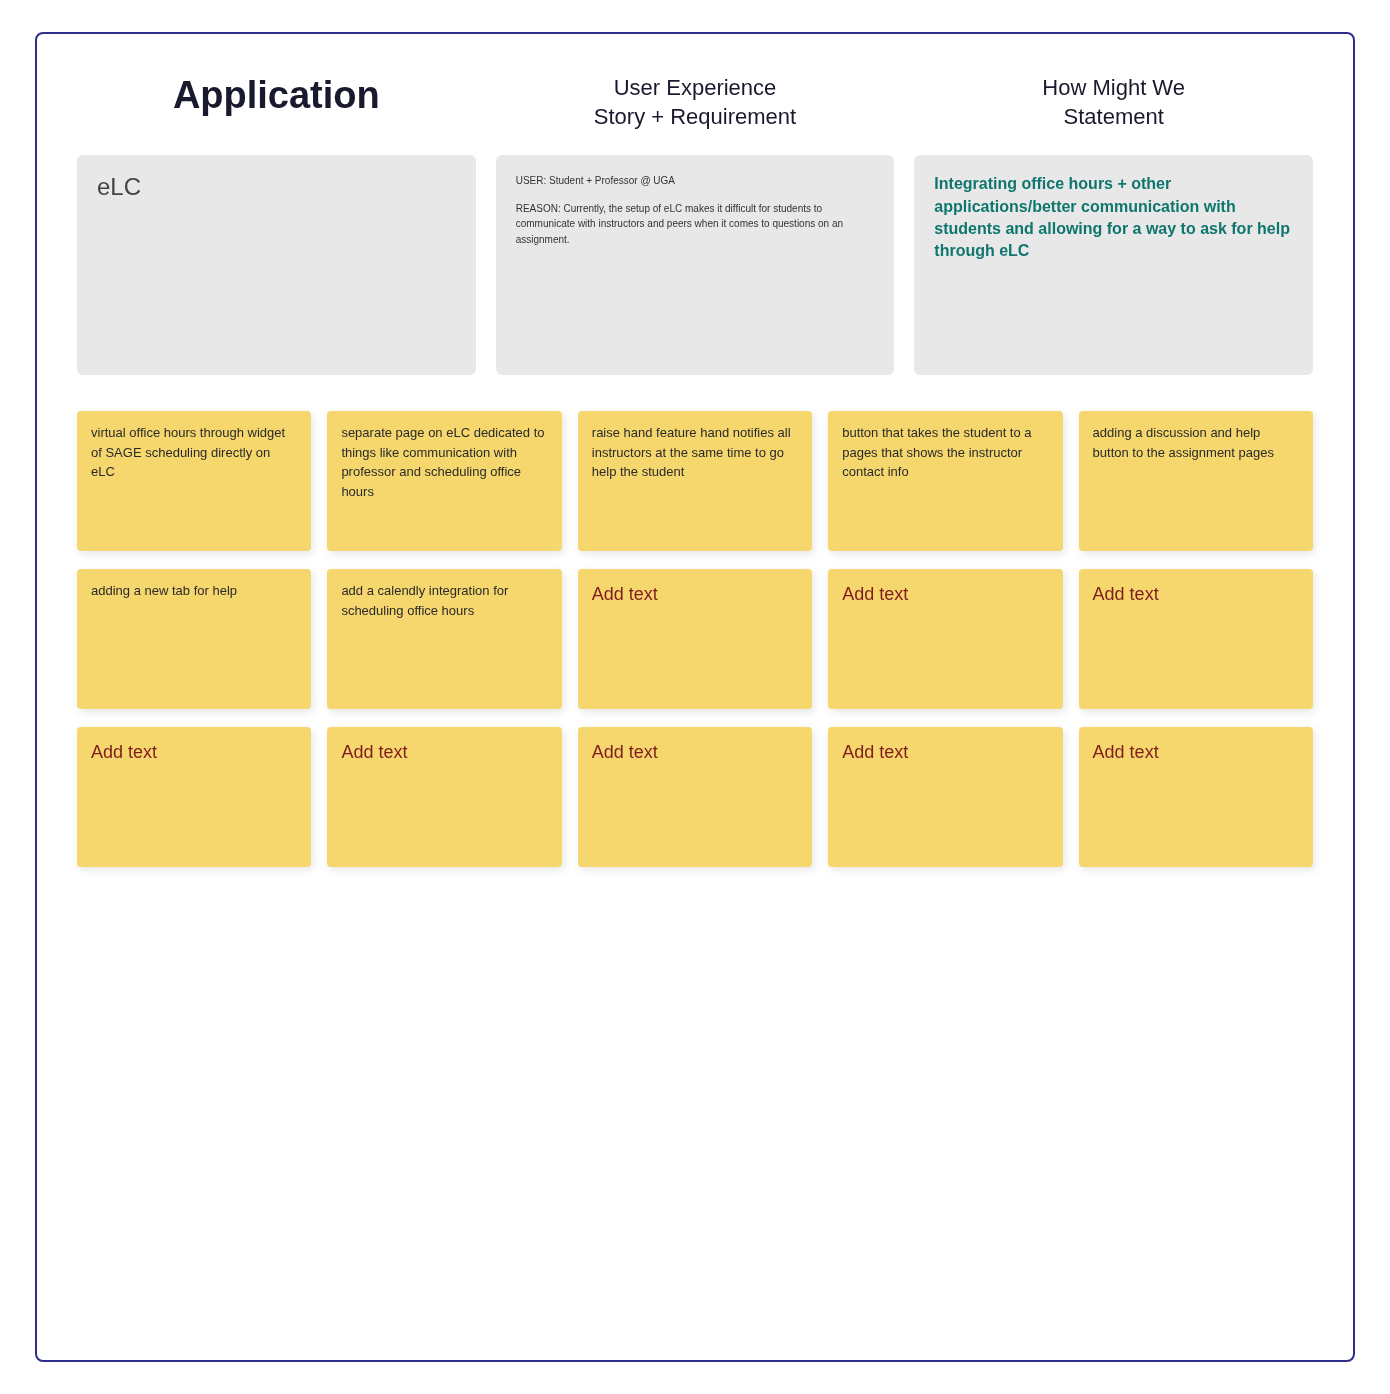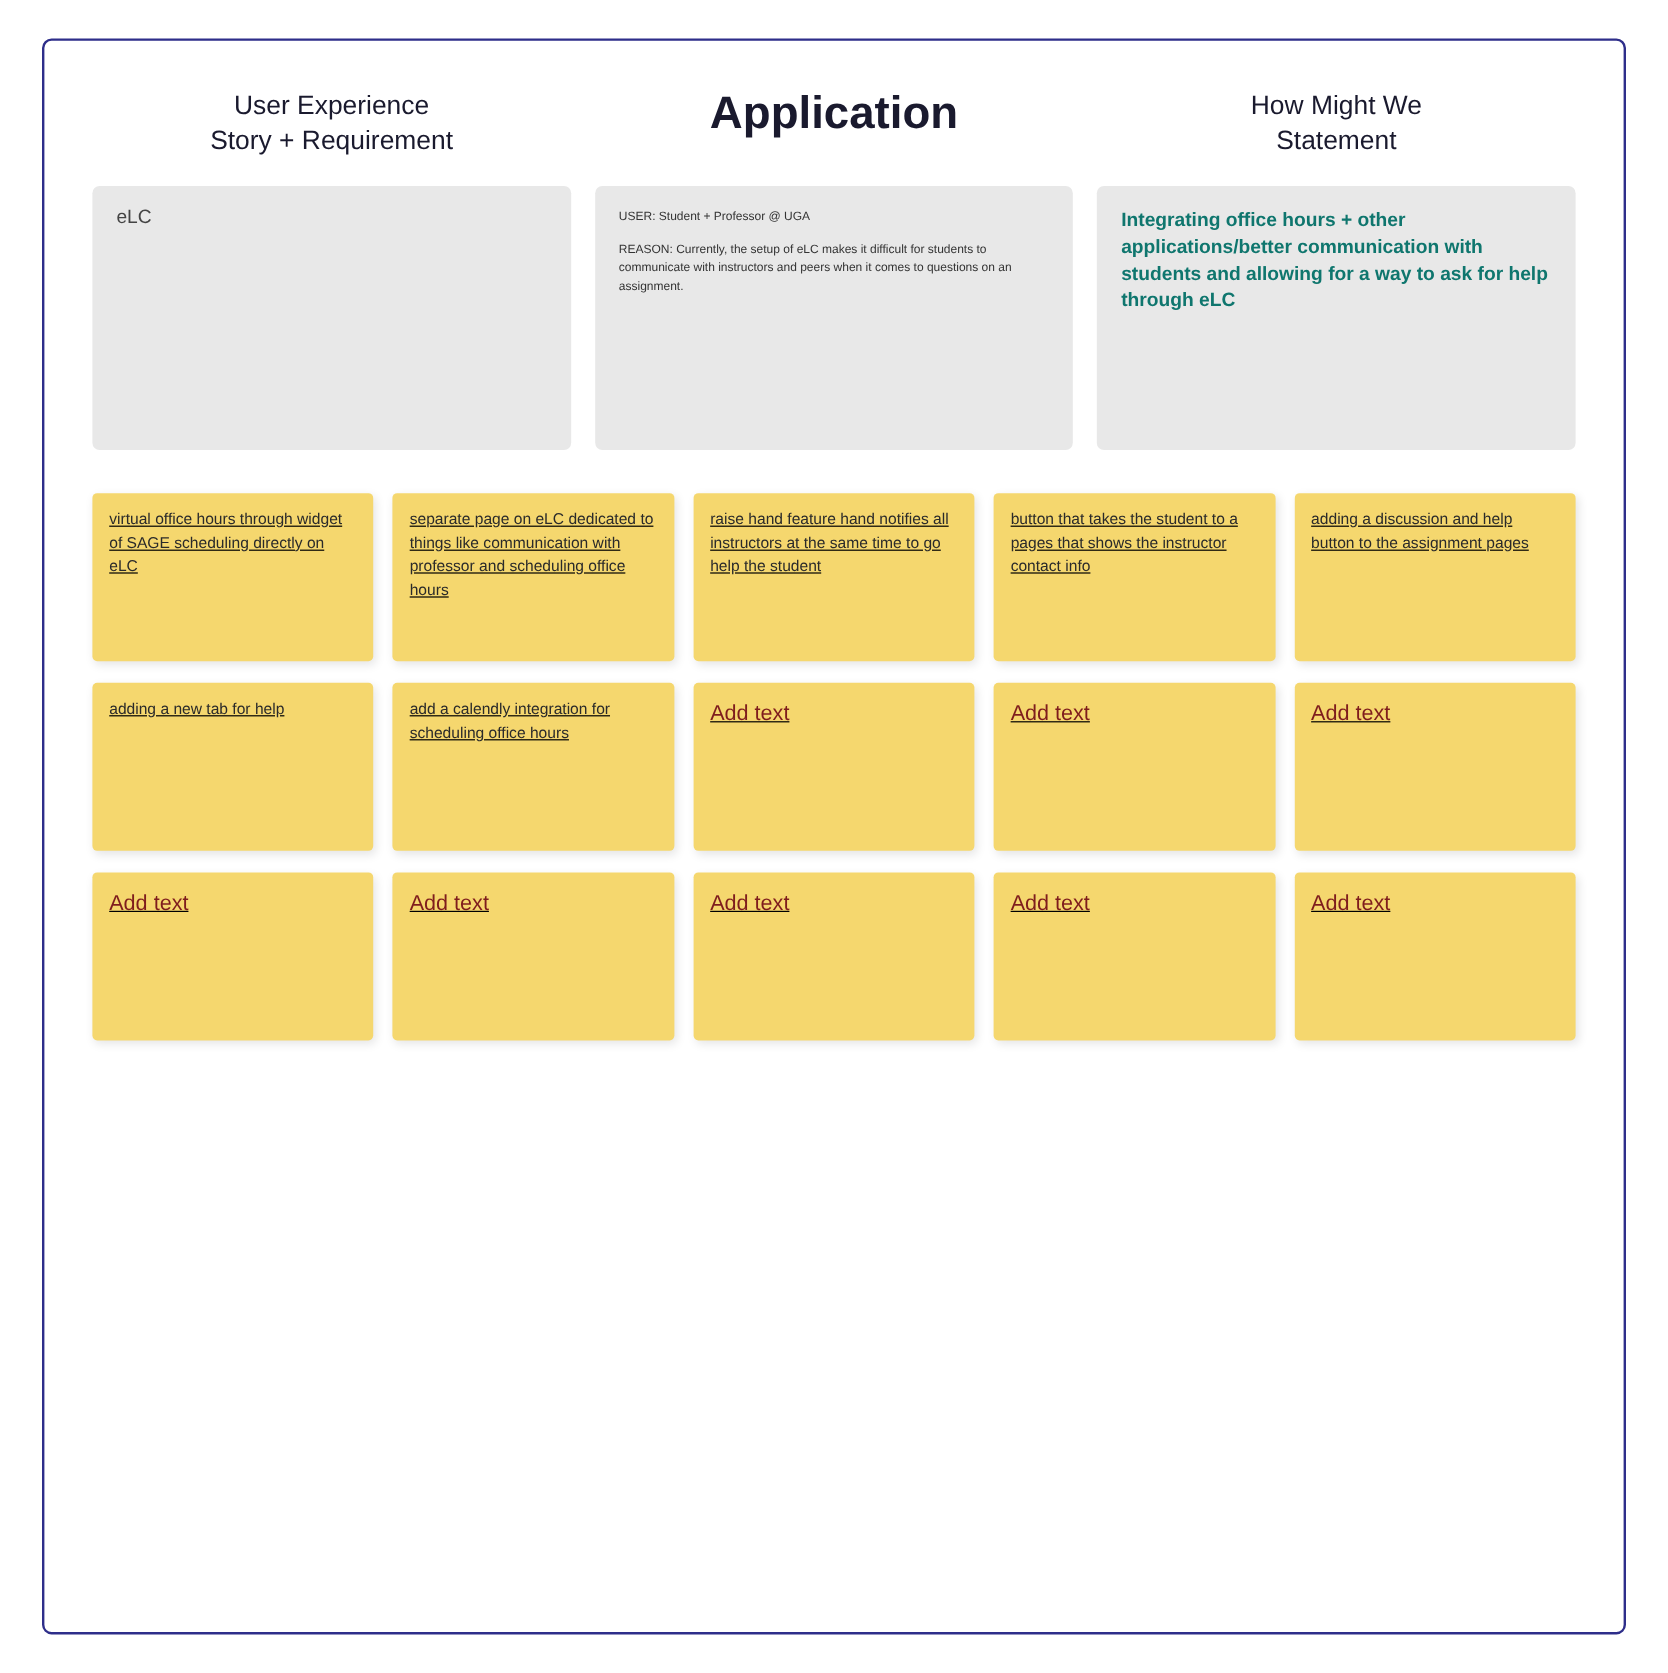--- a/index.html
+++ b/index.html
@@ -48,41 +48,40 @@
       border-radius: 6px;
       padding: 18px 20px;
       min-height: 220px;
     }
     .info-card.app-card {
       display: flex;
       align-items: flex-start;
       padding: 18px 20px;
     }
     .app-label {
-      font-size: 16px;
+      font-size: 24px;
       color: #444;
       font-weight: normal;
     }
     .info-card p {
       font-size: 10px;
       color: #333;
       line-height: 1.55;
       margin-bottom: 12px;
     }
     .info-card p:last-child { margin-bottom: 0; }
     .info-card.hmw-card p {
       font-size: 16px;
       color: #0f766e;
       font-weight: 700;
       line-height: 1.4;
     }
     
     .sticky-section {
       margin-top: 36px;
-      text-decoration: underline;
     }
     .sticky-row {
       display: grid;
       grid-template-columns: repeat(5, 1fr);
       gap: 16px;
       margin-bottom: 18px;
     }
     .sticky-note {
       background: #f5d76e;
       border-radius: 4px;
@@ -107,24 +106,24 @@
       flex-direction: column;
     }
   </style>
 </head>
 <body>
 
 <div class="outer-border">
 
   <div class="header-row">
     <div class="header-col">
-      <div class="header-subtitle">User Experience<br>Story + Requirement</div>
+      <div class="header-title">Application</div>
     </div>
     <div class="header-col">
-      <div class="header-title">Application</div>
+      <div class="header-subtitle">User Experience<br>Story + Requirement</div>
     </div>
     <div class="header-col">
       <div class="header-subtitle">How Might We<br>Statement</div>
     </div>
   </div>
 
   <div class="header-row">
     <div class="info-card app-card">
       <span class="app-label">eLC</span>
     </div>

